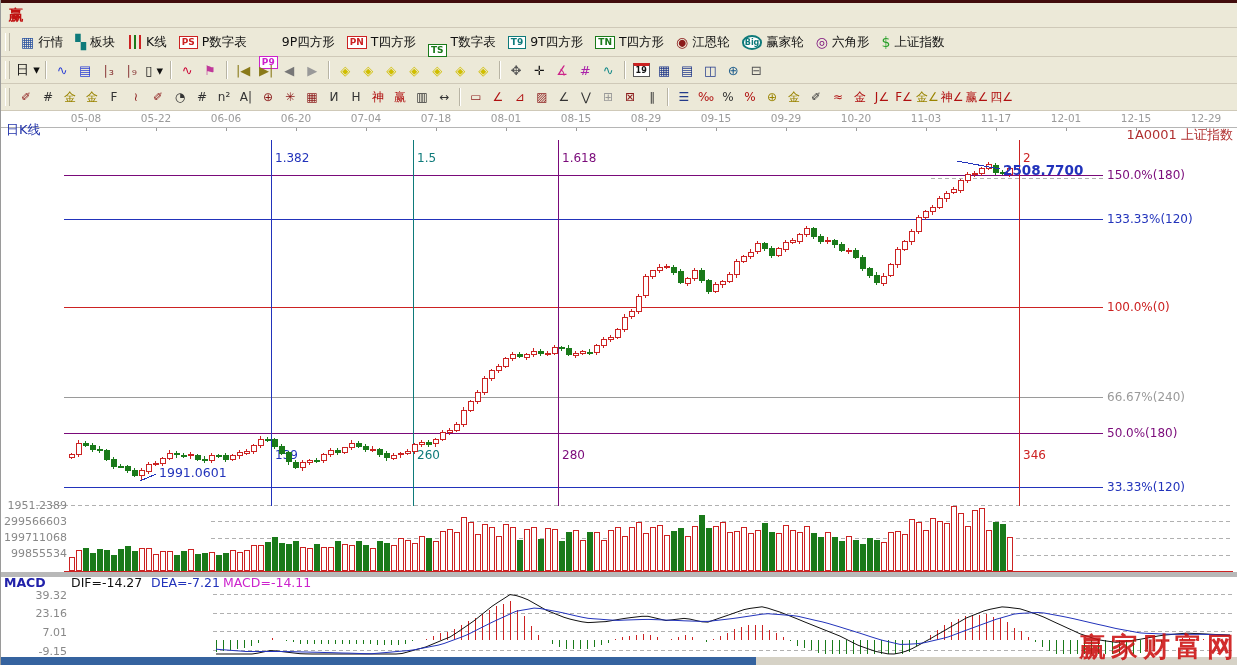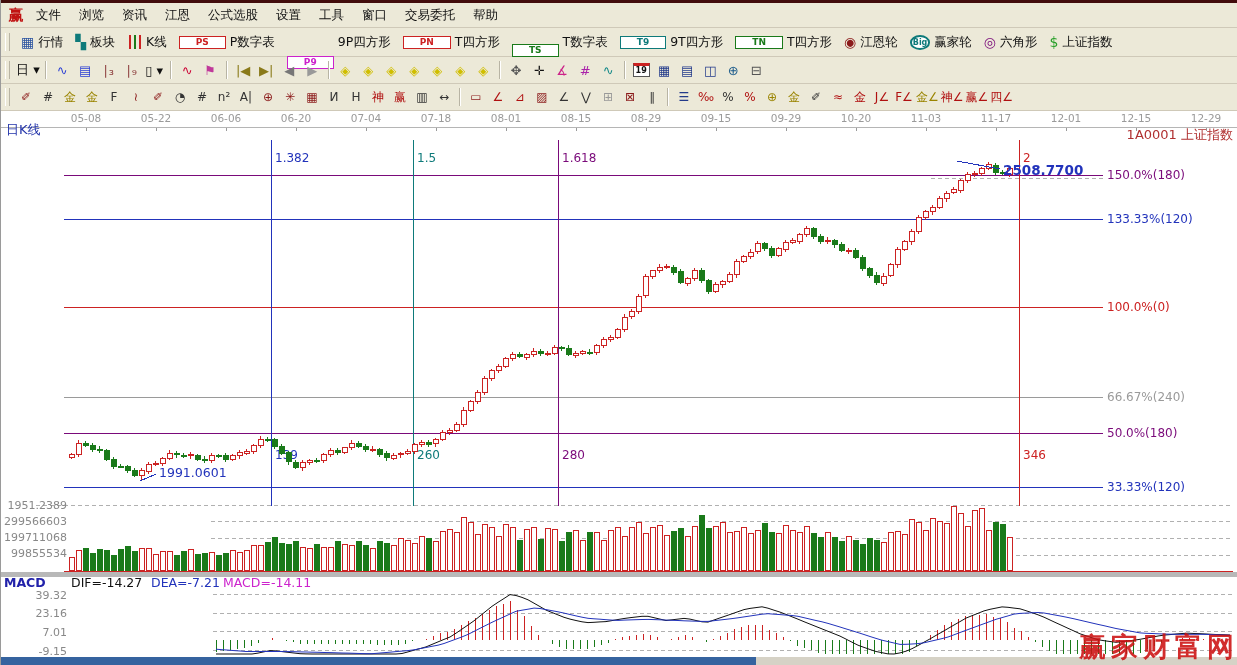--- a/index.html
+++ b/index.html
@@ -13,51 +13,39 @@
   .tb2{height:29px;padding-left:2px;}
   .tb3{height:27px;padding-left:2px;}
   .tb4{height:27px;padding-left:2px;}
   .grip{width:3px;height:18px;border-left:1px solid #fff;border-right:1px solid #b8b4a4;margin:0 5px 0 2px;}
   .vsep{width:1px;height:18px;background:#b8b4a4;border-right:1px solid #fff;margin:0 4px;}
   .tbtn{display:inline-flex;align-items:center;gap:4px;height:24px;padding:0 6px;font-size:12.5px;color:#111;cursor:default;}
   .qbtn{display:inline-flex;align-items:center;justify-content:center;min-width:21px;height:21px;
         font-size:13px;margin:0 1px;cursor:default;}
   .dbtn{display:inline-flex;align-items:center;justify-content:center;min-width:20px;height:20px;
         font-size:12px;margin:0 1px;cursor:default;white-space:nowrap;}
-  .badge{font-size:9px;font-weight:bold;border:1px solid;padding:0 16px;line-height:11px;background:#fff;}
+  .badge{font-size:9px;font-weight:bold;border:1px solid;padding:0 2px;line-height:11px;background:#fff;}
   .roundbadge{font-size:8px;font-weight:bold;border:2px solid #0e7a7a;color:#0e7a7a;border-radius:50%;
         padding:1px 1px;line-height:9px;background:#fff;}
   .cal{font-size:8px;font-weight:bold;border:1px solid #555;border-top:3px solid #c22;padding:0 2px;
        line-height:10px;color:#111;background:#fff;}
   .candleicon{display:inline-block;width:15px;height:14px;background:
      linear-gradient(90deg,transparent 2px,#c22 2px,#c22 4px,transparent 4px,transparent 7px,
      #1a7a1a 7px,#1a7a1a 9px,transparent 9px,transparent 12px,#c22 12px,#c22 14px,transparent 14px);}
   .chartwrap{position:absolute;left:0;top:111px;width:1237px;height:554px;background:#fff;}
   svg text{font-family:"DejaVu Sans","Liberation Sans",sans-serif;}
 </style>
 </head>
 <body>
 
 <div class="win">
   <div class="topstrip"></div>
 
   <div class="bar menubar">
     <span class="logo">赢</span>
-    <nav id="menu" style="display:flex;">
-        <span class="menuitem">文件</span>
-        <span class="menuitem">浏览</span>
-        <span class="menuitem">资讯</span>
-        <span class="menuitem">江恩</span>
-        <span class="menuitem">公式选股</span>
-        <span class="menuitem">设置</span>
-        <span class="menuitem">工具</span>
-        <span class="menuitem">窗口</span>
-        <span class="menuitem">交易委托</span>
-        <span class="menuitem">帮助</span>
-      </nav>
   </div>
 
   <div class="bar tb2" id="tb2">
       <span class="grip"></span>
       <span class="tbtn">
         <span style="color: rgb(42, 82, 160); font-size: 14px;">▦</span>
         <span>行情</span>
       </span>
       <span class="tbtn">
         <span style="color: rgb(14, 122, 122); font-size: 14px;">▚</span>

